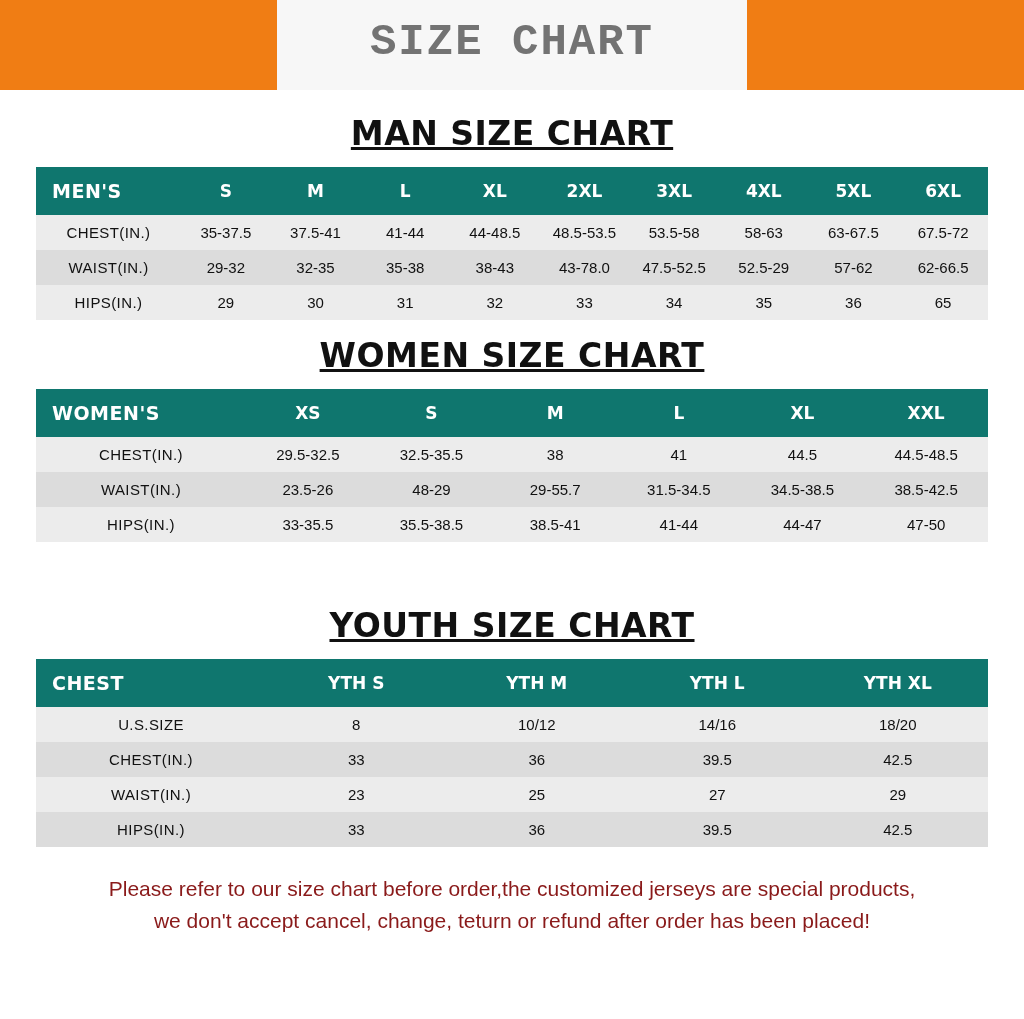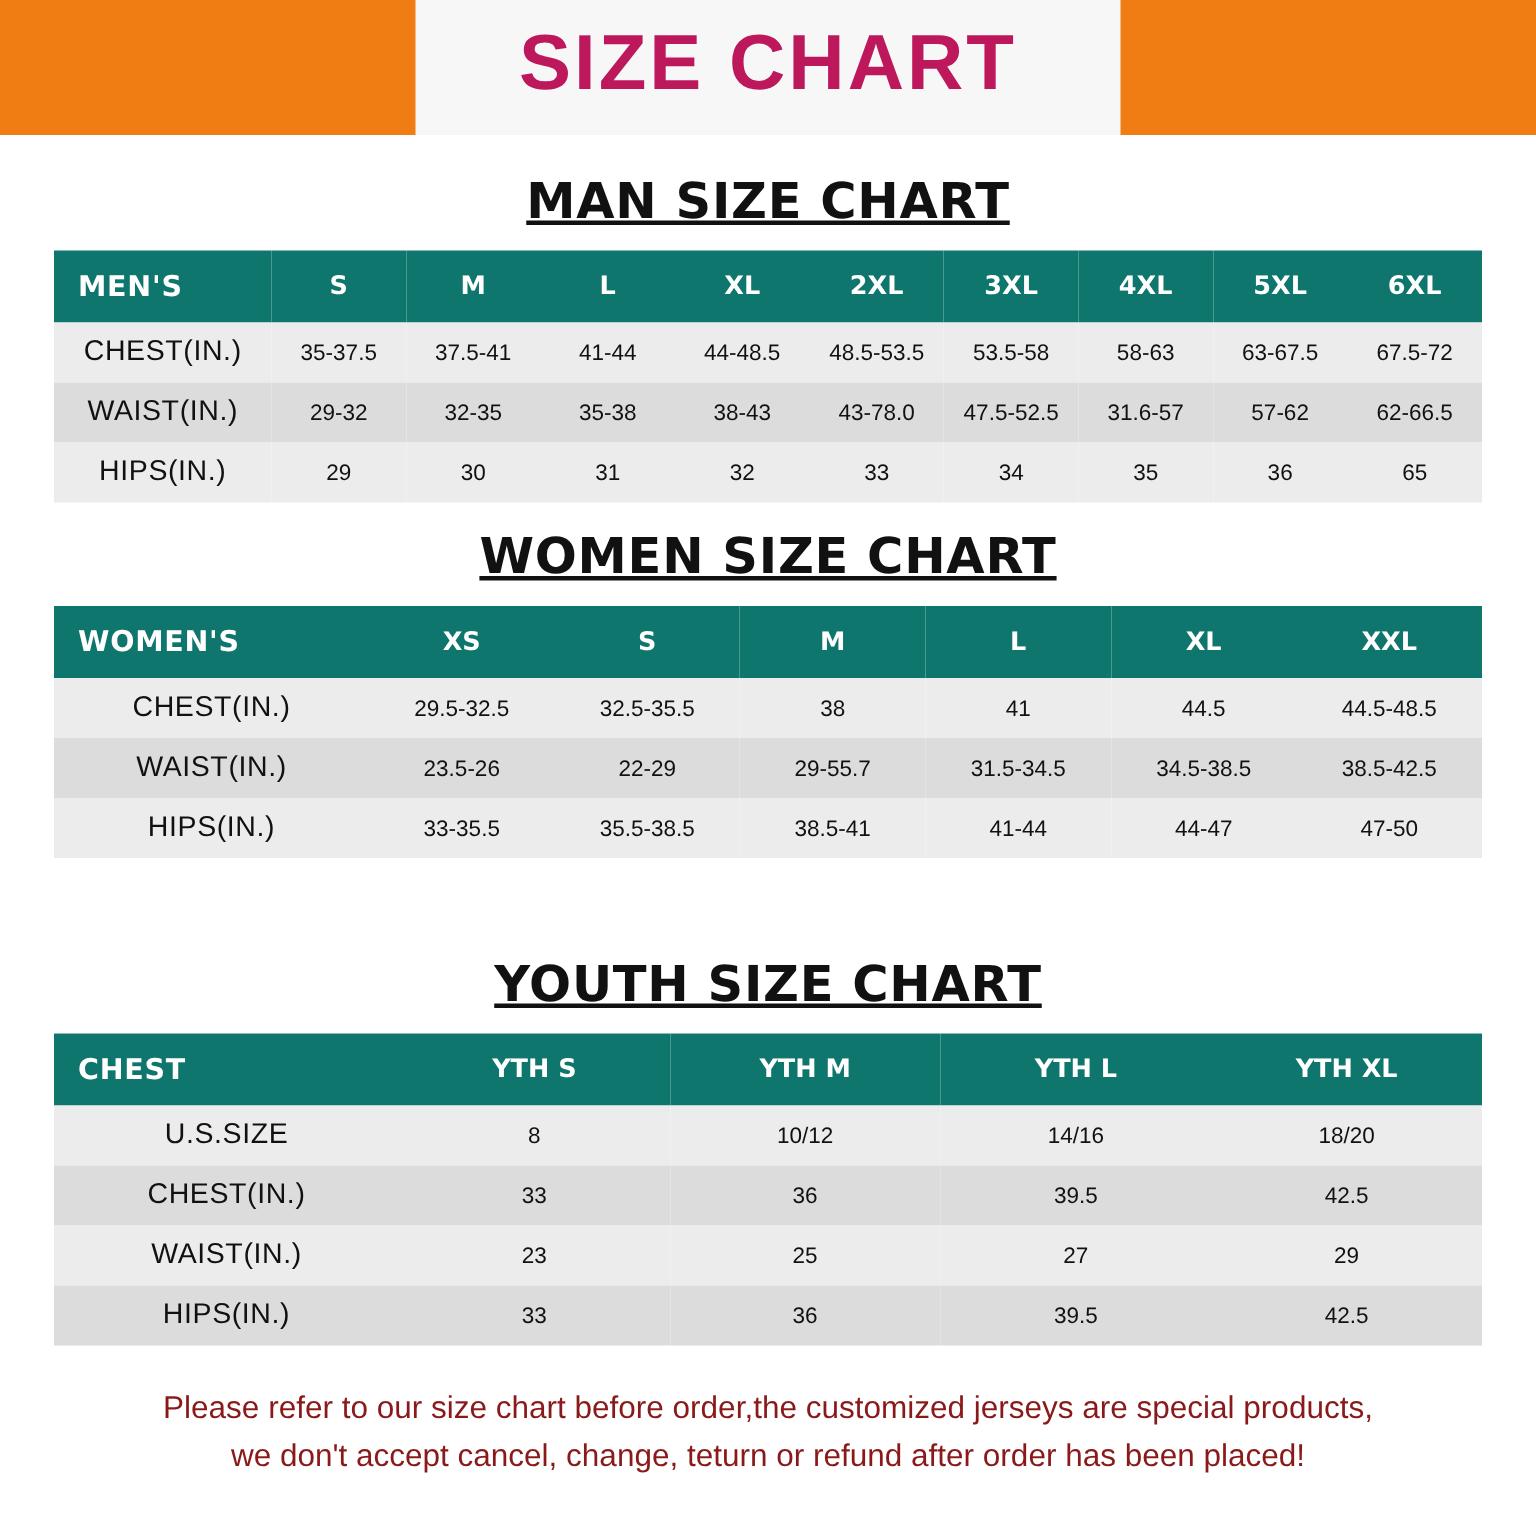--- a/index.html
+++ b/index.html
@@ -31,25 +31,25 @@
   }
   .banner-inner {
     background: #f7f7f7;
     width: 470px;
     height: 90px;
     display: flex;
     align-items: center;
     justify-content: center;
   }
   .banner-title {
-    font-family: Liberation Sans, sans-serif;
+    font-family: Liberation Mono, monospace;
     font-weight: bold;
-    font-size: 52px;
+    font-size: 44px;
     letter-spacing: 2px;
-    color: #be185d;
+    color: #737373;
     line-height: 1;
     padding-bottom: 6px;
   }
 
   
   .section-title {
     text-align: center;
     font-family: "DejaVu Sans", sans-serif;
     font-weight: bold;
     font-size: 33px;
@@ -87,21 +87,21 @@
   }
   table.size-table tbody td {
     font-family: "Liberation Sans", sans-serif;
     font-size: 15px;
     color: #111111;
     text-align: center;
     padding: 9px 2px;
   }
   table.size-table tbody td.rowhead {
     text-align: center;
-    font-size: 19px;
+    font-size: 15px;
     letter-spacing: 0.4px;
   }
   table.size-table tbody tr.odd td  { background: #ececec; }
   table.size-table tbody tr.even td { background: #dcdcdc; }
 
   
   .men-table col.c0 { width: 145px; }
   .women-table col.c0 { width: 210px; }
   .youth-table col.c0 { width: 230px; }
 
@@ -170,21 +170,21 @@
           <td>67.5-72</td>
         </tr>
         <tr class="even">
           <td class="rowhead">WAIST(IN.)</td>
           <td>29-32</td>
           <td>32-35</td>
           <td>35-38</td>
           <td>38-43</td>
           <td>43-78.0</td>
           <td>47.5-52.5</td>
-          <td>31.6-57</td>
+          <td>52.5-29</td>
           <td>57-62</td>
           <td>62-66.5</td>
         </tr>
         <tr class="odd">
           <td class="rowhead">HIPS(IN.)</td>
           <td>29</td>
           <td>30</td>
           <td>31</td>
           <td>32</td>
           <td>33</td>
@@ -226,21 +226,21 @@
           <td>29.5-32.5</td>
           <td>32.5-35.5</td>
           <td>38</td>
           <td>41</td>
           <td>44.5</td>
           <td>44.5-48.5</td>
         </tr>
         <tr class="even">
           <td class="rowhead">WAIST(IN.)</td>
           <td>23.5-26</td>
-          <td>22-29</td>
+          <td>48-29</td>
           <td>29-55.7</td>
           <td>31.5-34.5</td>
           <td>34.5-38.5</td>
           <td>38.5-42.5</td>
         </tr>
         <tr class="odd">
           <td class="rowhead">HIPS(IN.)</td>
           <td>33-35.5</td>
           <td>35.5-38.5</td>
           <td>38.5-41</td>

